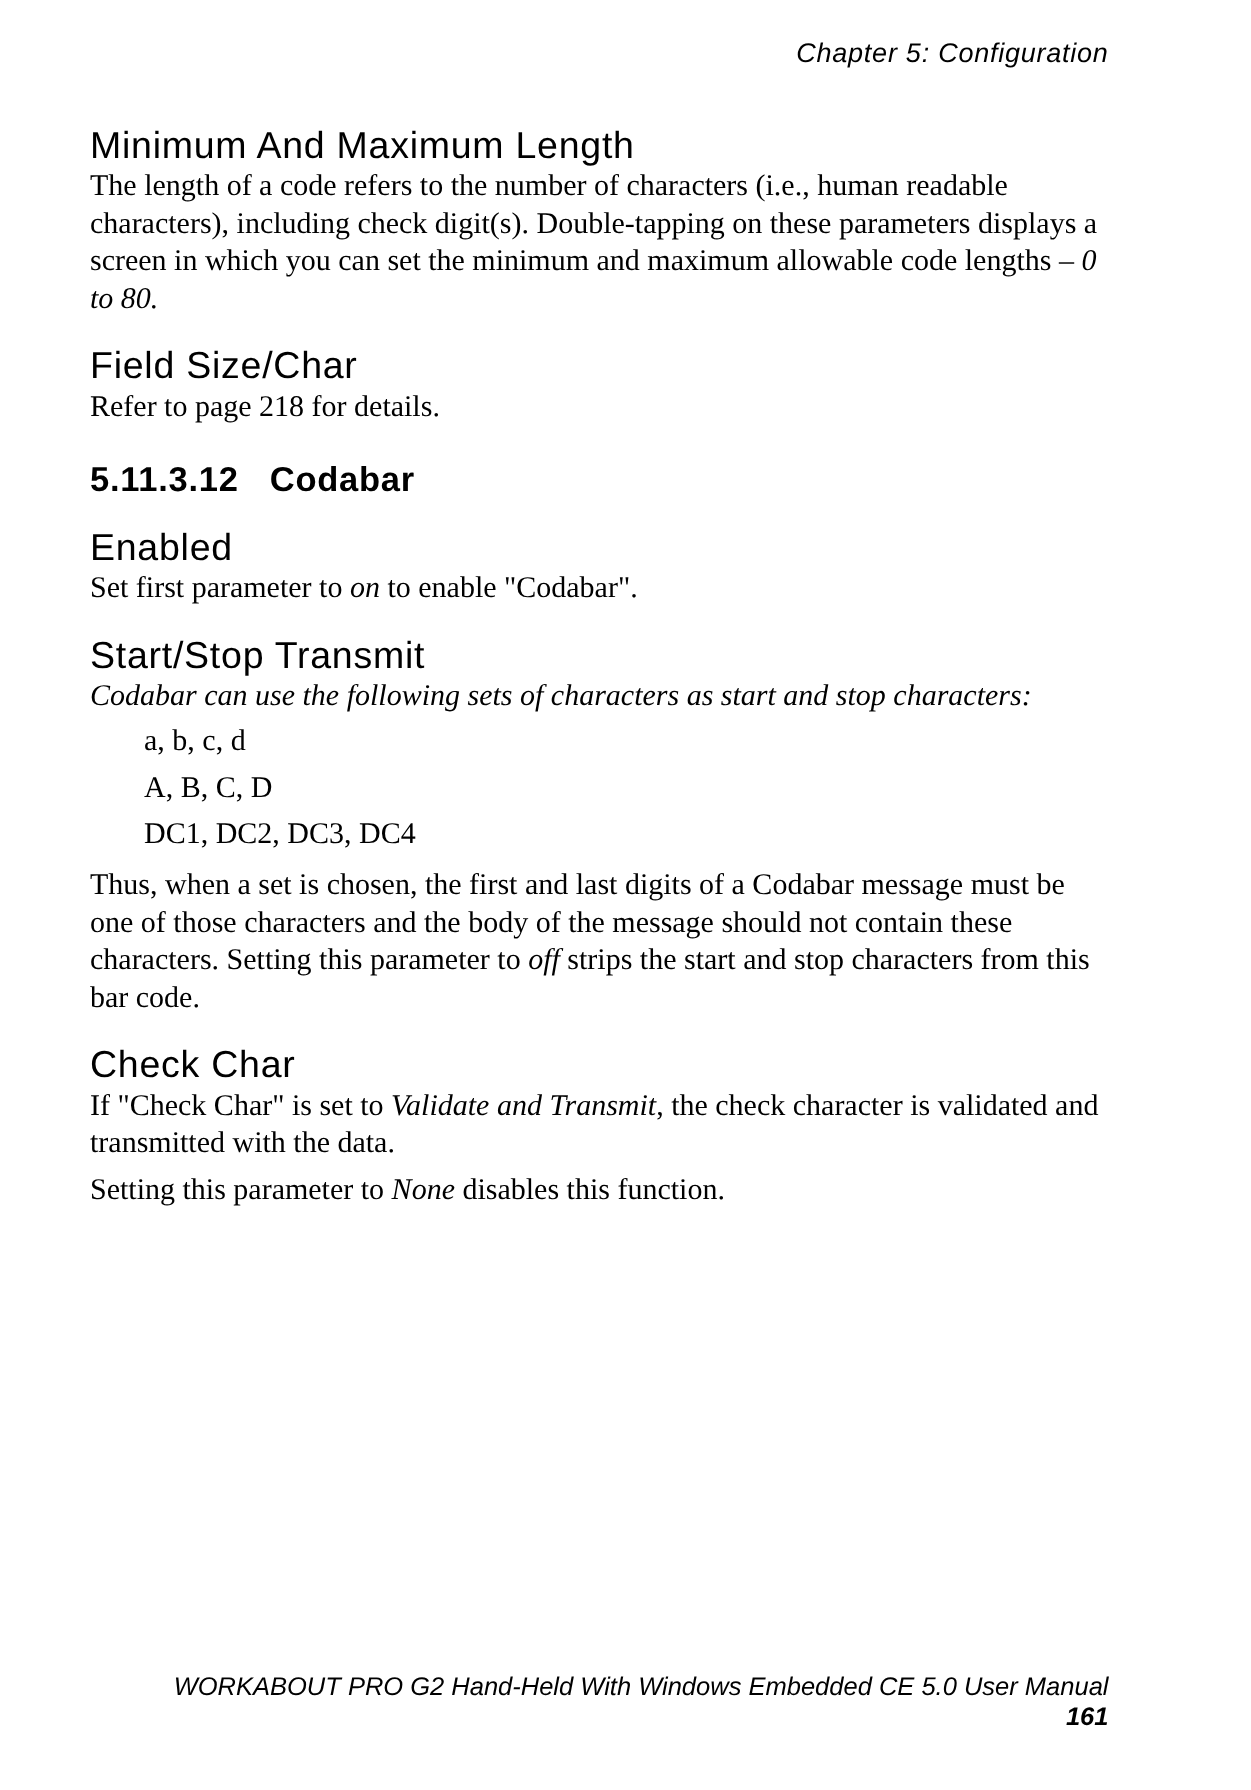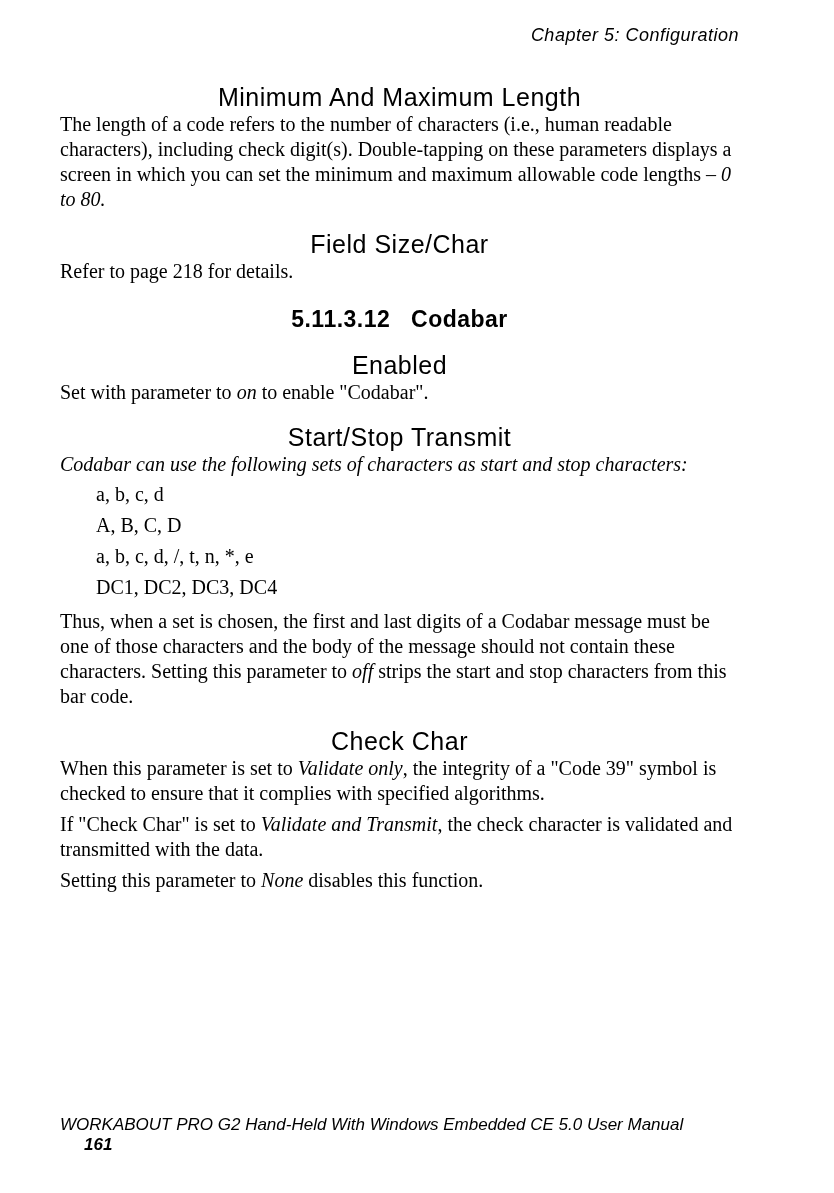--- a/index.html
+++ b/index.html
@@ -32,21 +32,20 @@
     font-weight: normal;
   }
   .header .line2 {
     font-weight: bold;
     font-style: italic;
   }
   .h-cond {
     font-family: "Arial Narrow", Arial, Helvetica, sans-serif;
     font-stretch: condensed;
     letter-spacing: 0.5px;
-    text-align: center;
   }
   .h3 {
     font-size: 25px;
     font-weight: normal;
     margin: 18px 0 0 0;
   }
   .h2 {
     font-size: 23px;
     font-weight: bold;
     margin: 22px 0 4px 0;
@@ -62,20 +61,21 @@
   .char-list {
     font-size: 20px;
     line-height: 1.55;
     margin: 2px 0 6px 36px;
   }
   .footer {
     position: absolute;
     bottom: 38px;
     right: 60px;
     left: 60px;
+    text-align: right;
     font-family: Arial, Helvetica, sans-serif;
     font-style: italic;
     font-size: 17px;
   }
   .footer .pnum {
     font-weight: bold;
     font-style: italic;
     margin-left: 24px;
   }
 </style>
@@ -96,39 +96,35 @@
   <div class="h-cond h3">Field Size/Char</div>
   <p class="body">Refer to page 218 for details.</p>
 
   <div class="h-cond h2">
     <span>5.11.3.12</span>
     &nbsp;&nbsp;<span>Codabar</span>
   </div>
 
   <div class="h-cond h3">Enabled</div>
   <p class="body">
-    <span>Set with parameter to </span><span class="italic">on</span><span> to enable "Codabar".</span>
+    <span>Set first parameter to </span><span class="italic">on</span><span> to enable "Codabar".</span>
   </p>
 
   <div class="h-cond h3">Start/Stop Transmit</div>
   <p class="body" style="margin-bottom:2px;font-style:italic;">Codabar can use the following sets of characters as start and stop characters:</p>
   <div class="char-list">
     <div>a, b, c, d</div>
     <div>A, B, C, D</div>
-    <div>a, b, c, d, /, t, n, *, e</div>
     <div>DC1, DC2, DC3, DC4</div>
   </div>
   <p class="body">
     <span>Thus, when a set is chosen, the first and last digits of a Codabar message must be one of those characters and the body of the message should not contain these characters. Setting this parameter to </span><span class="italic">off</span><span> strips the start and stop characters from this bar code.</span>
   </p>
 
   <div class="h-cond h3">Check Char</div>
-  <p class="body" style="margin-bottom:6px;">
-    <span>When this parameter is set to </span><span class="italic">Validate only</span><span>, the integrity of a "Code 39" symbol is checked to ensure that it complies with specified algorithms.</span>
-  </p>
   <p class="body" style="margin-bottom:6px;">
     <span>If "Check Char" is set to </span><span class="italic">Validate and Transmit</span><span>, the check character is validated and transmitted with the data.</span>
   </p>
   <p class="body">
     <span>Setting this parameter to </span><span class="italic">None</span><span> disables this function.</span>
   </p>
 
   <div class="footer">
     <span>WORKABOUT PRO G2 Hand-Held With Windows Embedded CE 5.0 User Manual</span>
     <span class="pnum">161</span>

